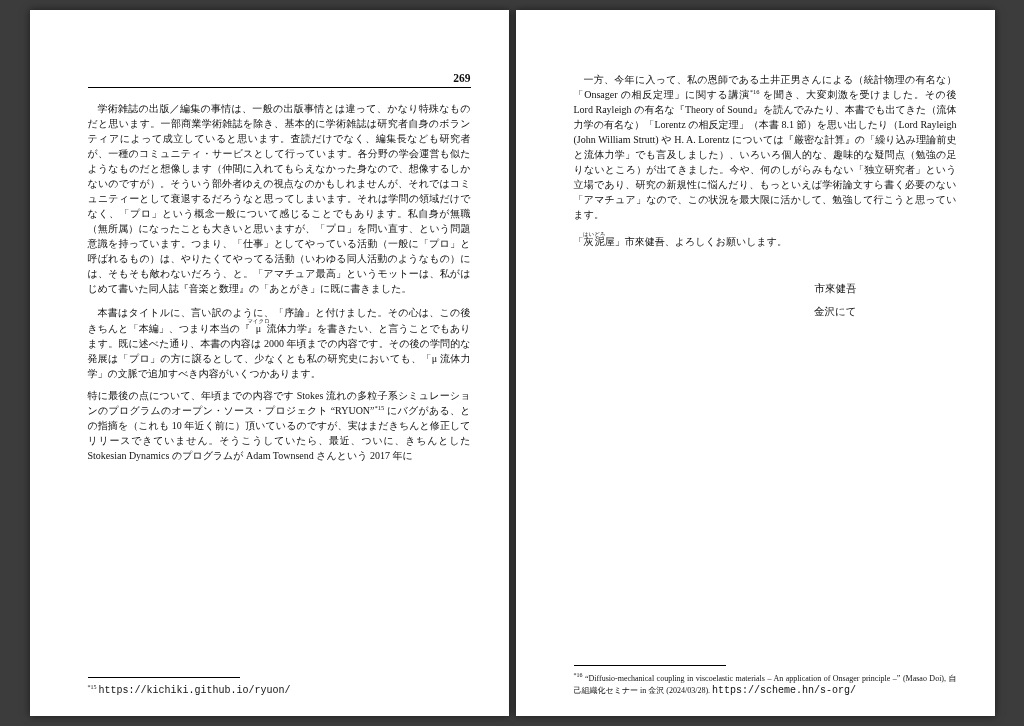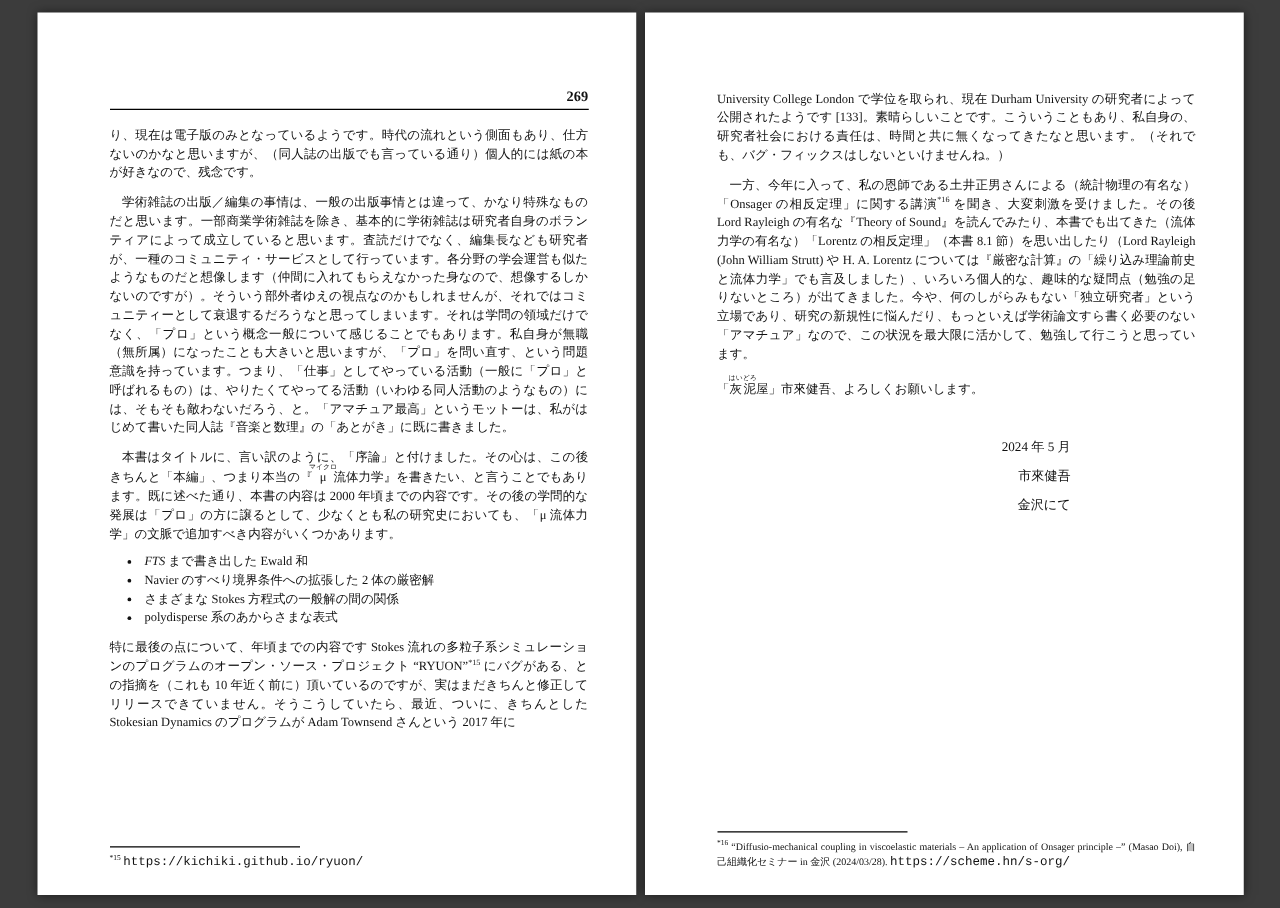--- a/index.html
+++ b/index.html
@@ -53,47 +53,38 @@
 
 <div class="spread">
 
   <div class="page">
     <div class="page-inner">
       <div class="page-header">
         <span></span>
         <span>269</span>
       </div>
       <div class="body-text">
-        <p>り、現在は電子版のみとなっているようです。時代の流れという側面もあり、仕方ないのかなと思いますが、（同人誌の出版でも言っている通り）個人的には紙の本が好きなので、残念です。</p>
         <p class="indent">学術雑誌の出版／編集の事情は、一般の出版事情とは違って、かなり特殊なものだと思います。一部商業学術雑誌を除き、基本的に学術雑誌は研究者自身のボランティアによって成立していると思います。査読だけでなく、編集長なども研究者が、一種のコミュニティ・サービスとして行っています。各分野の学会運営も似たようなものだと想像します（仲間に入れてもらえなかった身なので、想像するしかないのですが）。そういう部外者ゆえの視点なのかもしれませんが、それではコミュニティーとして衰退するだろうなと思ってしまいます。それは学問の領域だけでなく、「プロ」という概念一般について感じることでもあります。私自身が無職（無所属）になったことも大きいと思いますが、「プロ」を問い直す、という問題意識を持っています。つまり、「仕事」としてやっている活動（一般に「プロ」と呼ばれるもの）は、やりたくてやってる活動（いわゆる同人活動のようなもの）には、そもそも敵わないだろう、と。「アマチュア最高」というモットーは、私がはじめて書いた同人誌『音楽と数理』の「あとがき」に既に書きました。</p>
         <p class="indent tight"><span>本書はタイトルに、言い訳のように、「序論」と付けました。その心は、この後きちんと「本編」、つまり本当の『</span><ruby><span>μ</span><rt>マイクロ</rt></ruby><span>流体力学』を書きたい、と言うことでもあります。既に述べた通り、本書の内容は 2000 年頃までの内容です。その後の学問的な発展は「プロ」の方に譲るとして、少なくとも私の研究史においても、「μ 流体力学」の文脈で追加すべき内容がいくつかあります。</span></p>
-        <ul class="bullets">
-          <li><span class="italic">FTS</span><span> まで書き出した Ewald 和</span></li>
-          <li><span class="italic"></span><span>Navier のすべり境界条件への拡張した 2 体の厳密解</span></li>
-          <li><span class="italic"></span><span>さまざまな Stokes 方程式の一般解の間の関係</span></li>
-          <li><span class="italic"></span><span>polydisperse 系のあからさまな表式</span></li>
-        </ul>
         <p><span>特に最後の点について、年頃までの内容です Stokes 流れの多粒子系シミュレーションのプログラムのオープン・ソース・プロジェクト “RYUON”</span><span class="sup">*15</span><span> にバグがある、との指摘を（これも 10 年近く前に）頂いているのですが、実はまだきちんと修正してリリースできていません。そうこうしていたら、最近、ついに、きちんとした Stokesian Dynamics のプログラムが Adam Townsend さんという 2017 年に</span></p>
       </div>
       <div class="footnote">
         <div class="fn-rule"></div>
         <span class="fn-marker">*15</span>
         <a class="mono" href="#">https://kichiki.github.io/ryuon/</a>
       </div>
     </div>
   </div>
 
   <div class="page">
     <div class="page-inner">
       <div class="body-text">
-        <p>University College London で学位を取られ、現在 Durham University の研究者によって公開されたようです [133]。素晴らしいことです。こういうこともあり、私自身の、研究者社会における責任は、時間と共に無くなってきたなと思います。（それでも、バグ・フィックスはしないといけませんね。）</p>
         <p class="indent"><span>一方、今年に入って、私の恩師である土井正男さんによる（統計物理の有名な）「Onsager の相反定理」に関する講演</span><span class="sup">*16</span><span> を聞き、大変刺激を受けました。その後 Lord Rayleigh の有名な『Theory of Sound』を読んでみたり、本書でも出てきた（流体力学の有名な）「Lorentz の相反定理」（本書 8.1 節）を思い出したり（Lord Rayleigh (John William Strutt) や H. A. Lorentz については『厳密な計算』の「繰り込み理論前史と流体力学」でも言及しました）、いろいろ個人的な、趣味的な疑問点（勉強の足りないところ）が出てきました。今や、何のしがらみもない「独立研究者」という立場であり、研究の新規性に悩んだり、もっといえば学術論文すら書く必要のない「アマチュア」なので、この状況を最大限に活かして、勉強して行こうと思っています。</span></p>
         <p><span>「</span><ruby><span>灰泥</span><rt>はいどろ</rt></ruby><span>屋」市來健吾、よろしくお願いします。</span></p>
         <div class="signature">
-          <div>2024 年 5 月</div>
           <div>市來健吾</div>
           <div>金沢にて</div>
         </div>
       </div>
       <div class="footnote">
         <div class="fn-rule"></div>
         <span class="fn-marker">*16</span>
         <span>“Diffusio-mechanical coupling in viscoelastic materials – An application of Onsager principle –” (Masao Doi), 自己組織化セミナー in 金沢 (2024/03/28). </span>
         <a class="mono" href="#">https://scheme.hn/s-org/</a>
       </div>

